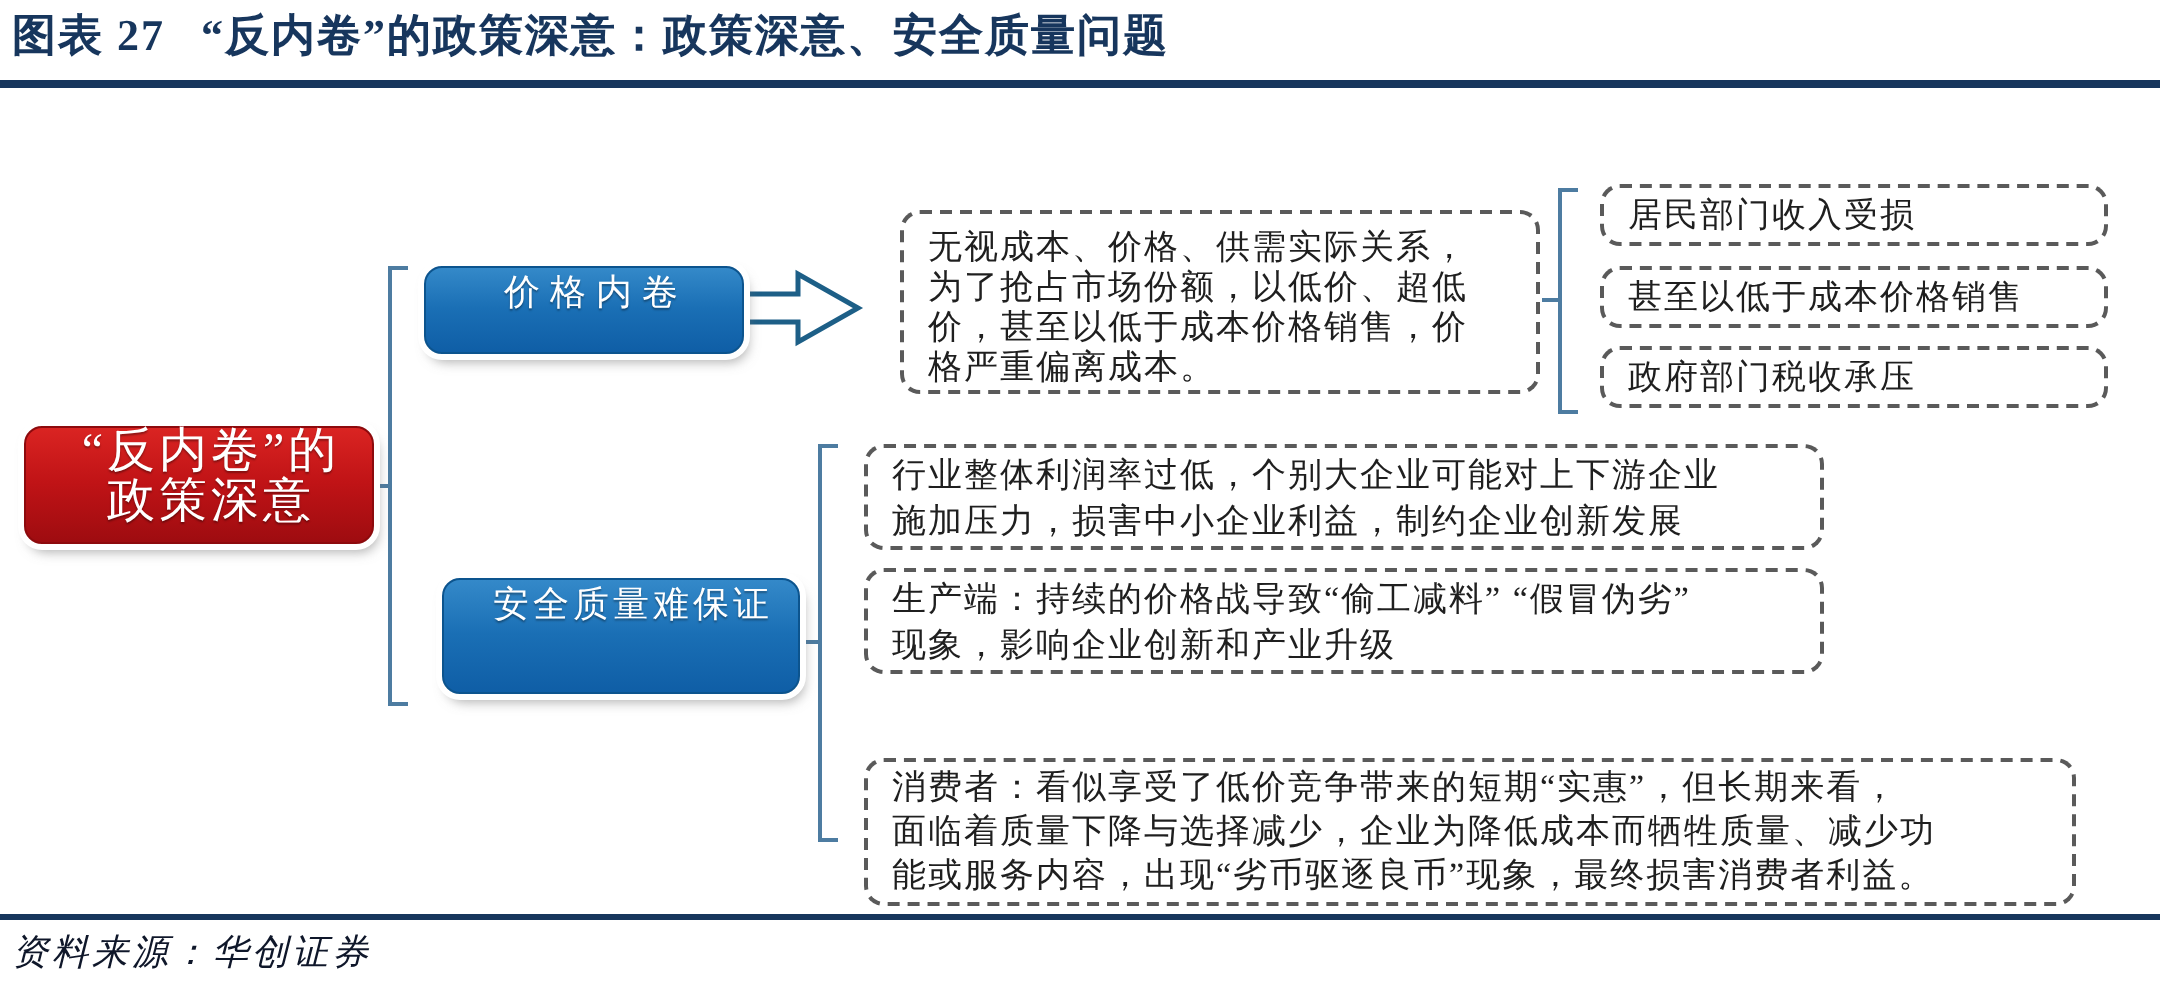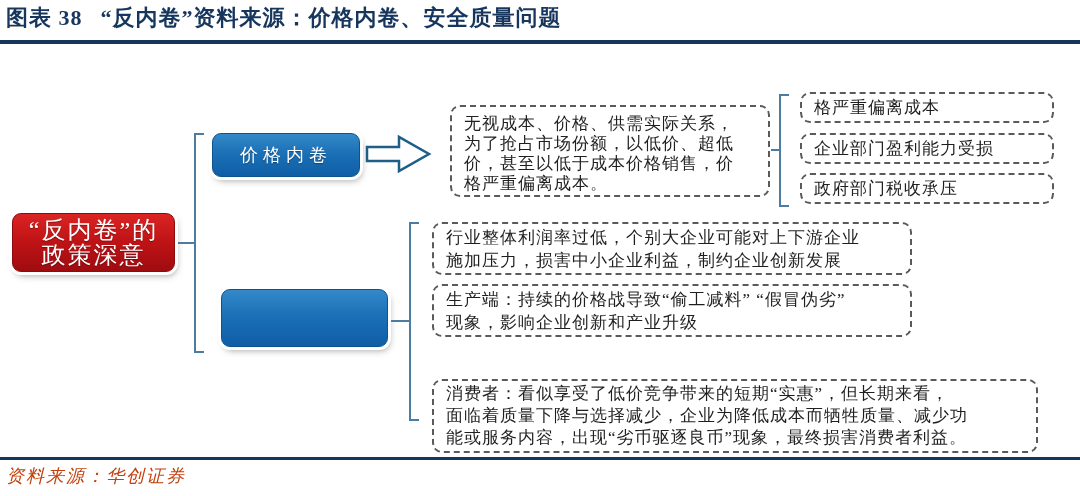--- a/index.html
+++ b/index.html
@@ -6,24 +6,24 @@
   body{font-family:"Liberation Serif","DejaVu Serif",serif;}
   #canvas{position:relative;width:1080px;height:496px;background:#fff;overflow:hidden;}
 
   
   .title-row{position:absolute;left:6px;top:3px;white-space:nowrap;
     color:#17365d;font-weight:bold;font-size:22px;letter-spacing:1px;}
   .title-row .label{margin-right:18px;}
   .title-rule{position:absolute;left:0;top:40px;width:1080px;height:4px;background:#17365d;}
 
   
-  .node{position:absolute;display:flex;flex-direction:column;justify-content:center;
+  .node{position:absolute;display:flex;flex-direction:column;justify-content:flex-start;
     align-items:center;text-align:center;color:#ffffff;
     border-radius:9px;box-shadow:0 0 0 3px #ffffff,2px 4px 6px rgba(110,110,110,.55);
-    text-shadow:0 1px 1px rgba(0,0,0,.35);}
+    text-shadow:0 1px 1px rgba(0,0,0,.35);padding-left:12px;}
   .node-red{left:12px;top:213px;width:161px;height:57px;
     background:linear-gradient(180deg,#da2422 0%,#c01316 48%,#9e0c10 100%);
     border:1px solid #8d0a0d;font-size:24px;line-height:25px;letter-spacing:2px;}
   .node-blue1{left:212px;top:133px;width:146px;height:42px;
     background:linear-gradient(180deg,#3489c9 0%,#1a6fb5 48%,#0f5ea6 100%);
     border:1px solid #0c548e;font-size:18px;letter-spacing:5px;}
   .node-blue2{left:221px;top:289px;width:165px;height:56px;
     background:linear-gradient(180deg,#3489c9 0%,#1a6fb5 48%,#0f5ea6 100%);
     border:1px solid #0c548e;font-size:18px;line-height:25px;letter-spacing:2px;}
 
@@ -39,30 +39,30 @@
   .d-imp3{top:173px;}
   .d-a{left:432px;top:222px;width:452px;height:45px;padding:2px 12px;line-height:23px;}
   .d-b{left:432px;top:284px;width:452px;height:45px;padding:2px 12px;line-height:23px;}
   .d-c{left:432px;top:344px;width:578px;height:66px;padding:2px 12px;line-height:22px;margin-top:35px;}
 
   
   #connectors{position:absolute;left:0;top:0;width:1080px;height:496px;pointer-events:none;}
 
   
   .bottom-rule{position:absolute;left:0;top:457px;width:1080px;height:3px;background:#17365d;}
-  .source{position:absolute;left:6px;top:464px;color:#c2410c;font-size:18px;
+  .source{position:absolute;left:6px;top:464px;color:#0f172a;font-size:18px;
     font-style:italic;letter-spacing:2px;}
 </style>
 </head>
 <body>
 
 <div id="canvas">
 
   <div class="title-row">
-    <span class="label">图表 38</span><span>“反内卷”资料来源：价格内卷、安全质量问题</span>
+    <span class="label">图表 27</span><span>“反内卷”的政策深意：政策深意、安全质量问题</span>
   </div>
   <div class="title-rule"></div>
 
   <svg id="connectors" viewBox="0 0 1080 496">
     <path d="M204 134 H195 V352 H204 M195 243 H176" fill="none" stroke="#4d7ca1" stroke-width="2"></path>
     <path d="M789 95 H780 V206 H789 M780 150 H771" fill="none" stroke="#4d7ca1" stroke-width="2"></path>
     <path d="M419 223 H410 V420 H419 M410 321 H390" fill="none" stroke="#4d7ca1" stroke-width="2"></path>
     <polygon points="367,147 399,147 399,137 429,154 399,171 399,161 367,161" fill="#ffffff" stroke="#1d5f87" stroke-width="2.5" stroke-linejoin="miter"></polygon>
   </svg>
 
@@ -73,25 +73,26 @@
 
   <div class="node node-blue1">
     <div>价格内卷</div>
   </div>
 
   <div class="dashed d-center">无视成本、价格、供需实际关系，
 为了抢占市场份额，以低价、超低
 价，甚至以低于成本价格销售，价
 格严重偏离成本。</div>
 
-  <div class="dashed d-impact d-imp1">格严重偏离成本</div>
-  <div class="dashed d-impact d-imp2">企业部门盈利能力受损</div>
+  <div class="dashed d-impact d-imp1">居民部门收入受损</div>
+  <div class="dashed d-impact d-imp2">甚至以低于成本价格销售</div>
   <div class="dashed d-impact d-imp3">政府部门税收承压</div>
 
   <div class="node node-blue2">
+    <div>安全质量难保证</div>
   </div>
 
   <div class="dashed d-b">生产端：持续的价格战导致“偷工减料” “假冒伪劣”
 现象，影响企业创新和产业升级</div>
   <div class="dashed d-a">行业整体利润率过低，个别大企业可能对上下游企业
 施加压力，损害中小企业利益，制约企业创新发展</div>
   <div class="dashed d-c">消费者：看似享受了低价竞争带来的短期“实惠”，但长期来看，
 面临着质量下降与选择减少，企业为降低成本而牺牲质量、减少功
 能或服务内容，出现“劣币驱逐良币”现象，最终损害消费者利益。</div>
 

